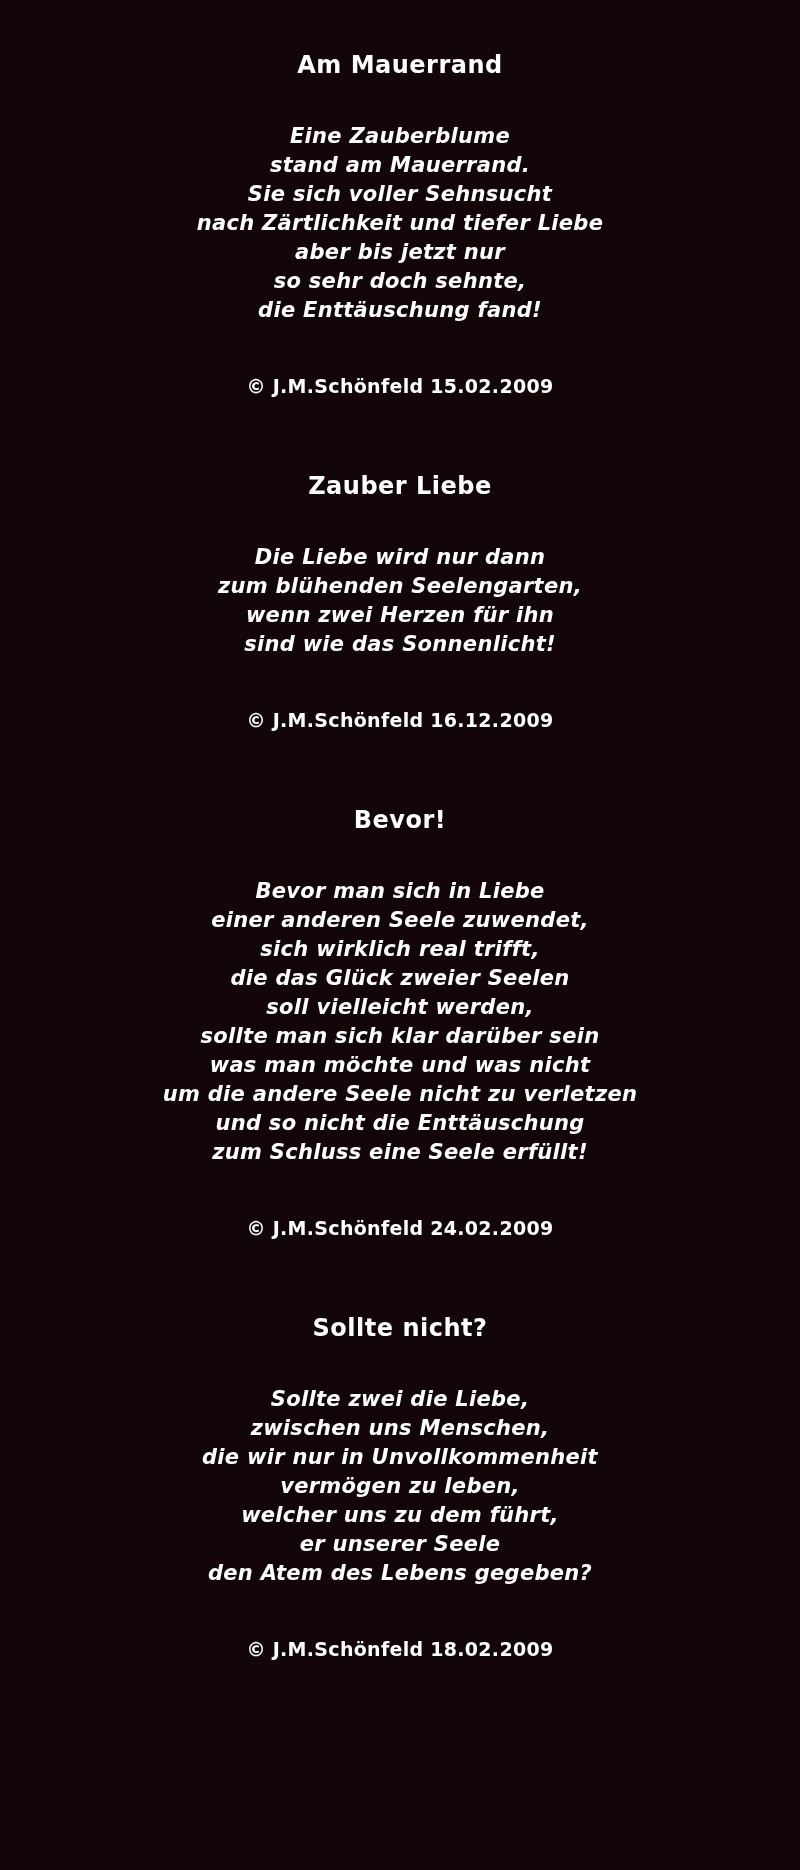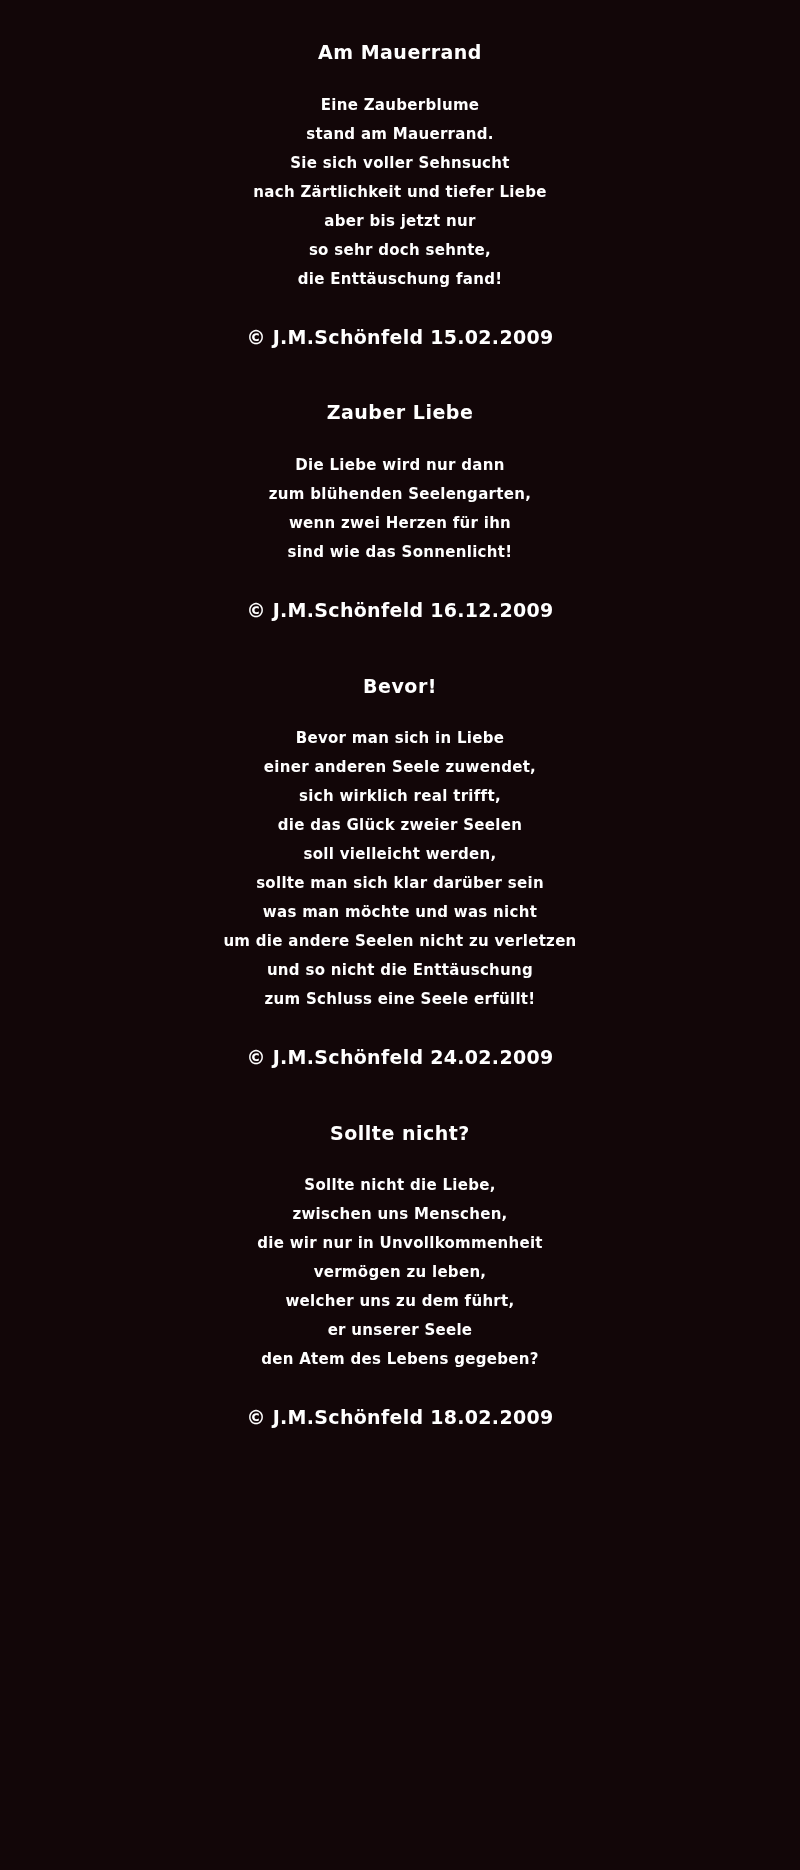--- a/index.html
+++ b/index.html
@@ -19,39 +19,40 @@
     height: 1870px;
     background: #120608;
     box-sizing: border-box;
     padding-top: 40px;
     text-align: center;
   }
   .poem {
     text-align: center;
   }
   .poem-title {
-    font-size: 19px;
+    font-size: 24px;
     font-weight: bold;
     letter-spacing: 0.5px;
     line-height: 1.35;
-    margin: 0;
+    margin: 9px;
   }
   .poem-body {
-    font-size: 15px;
+    font-size: 21px;
     font-weight: bold;
     letter-spacing: 0.3px;
     line-height: 29px;
-    margin: 5px;
+    margin: 12px;
+    font-style: italic;
   }
   .poem-credit {
     font-size: 19px;
     font-weight: bold;
     letter-spacing: 0.3px;
     line-height: 1.35;
-    margin: 4px;
+    margin: 15px;
   }
   .gap-title-body { height: 20px; }
   .gap-body-credit { height: 22px; }
   .gap-poem { height: 46px; }
   .line { display: block; white-space: pre; }
 </style>
 </head>
 <body>
 
 <div class="page">
@@ -93,35 +94,35 @@
     <h2 class="poem-title">Bevor!</h2>
     <div class="gap-title-body"></div>
     <div class="poem-body">
       <span class="line">Bevor man sich in Liebe</span>
       <span class="line">einer anderen Seele zuwendet,</span>
       <span class="line">sich wirklich real trifft,</span>
       <span class="line">die das Glück zweier Seelen</span>
       <span class="line">soll vielleicht werden,</span>
       <span class="line">sollte man sich klar darüber sein</span>
       <span class="line">was man möchte und was nicht</span>
-      <span class="line">um die andere Seelen nicht zu verletzen</span>
+      <span class="line">um die andere Seele nicht zu verletzen</span>
       <span class="line">und so nicht die Enttäuschung</span>
       <span class="line">zum Schluss eine Seele erfüllt!</span>
     </div>
     <div class="gap-body-credit"></div>
     <div class="poem-credit">© J.M.Schönfeld 24.02.2009</div>
   </section>
 
   <div class="gap-poem"></div>
 
   <section class="poem">
     <h2 class="poem-title">Sollte nicht?</h2>
     <div class="gap-title-body"></div>
     <div class="poem-body">
-      <span class="line">Sollte nicht die Liebe,</span>
+      <span class="line">Sollte zwei die Liebe,</span>
       <span class="line">zwischen uns Menschen,</span>
       <span class="line">die wir nur in Unvollkommenheit</span>
       <span class="line">vermögen zu leben,</span>
       <span class="line">welcher uns zu dem führt,</span>
       <span class="line">er unserer Seele</span>
       <span class="line">den Atem des Lebens gegeben?</span>
     </div>
     <div class="gap-body-credit"></div>
     <div class="poem-credit">© J.M.Schönfeld 18.02.2009</div>
   </section>

